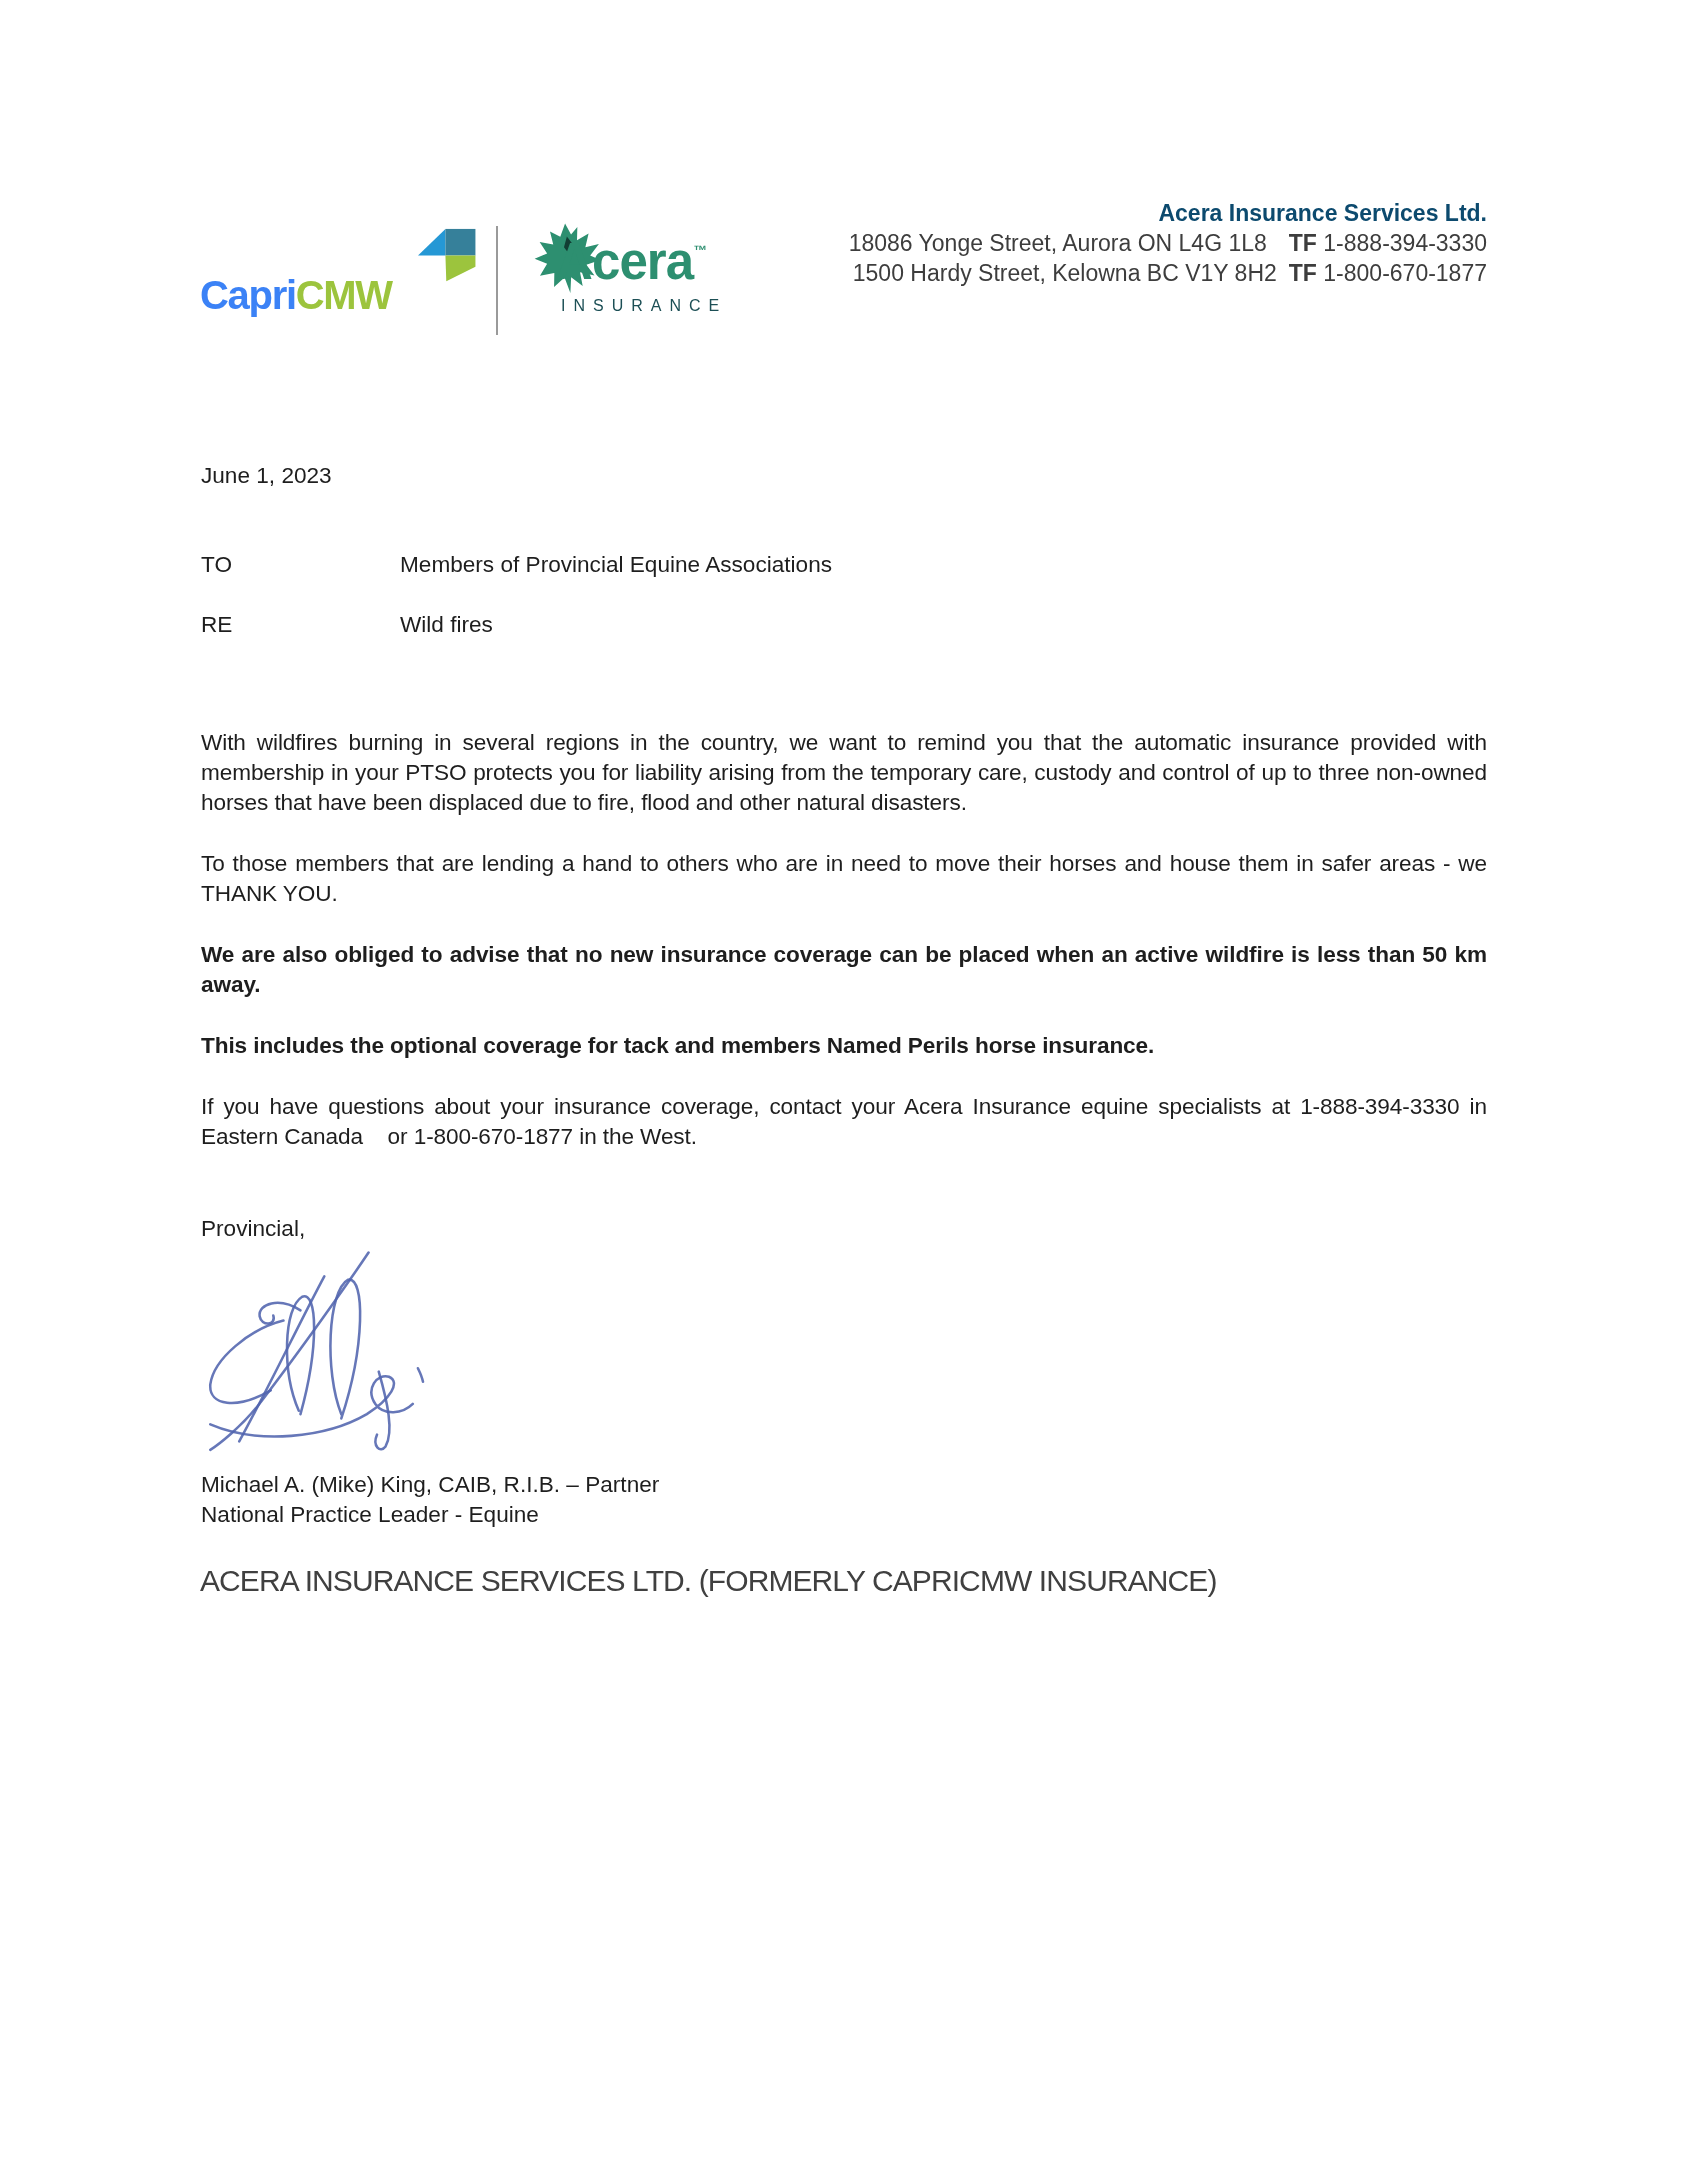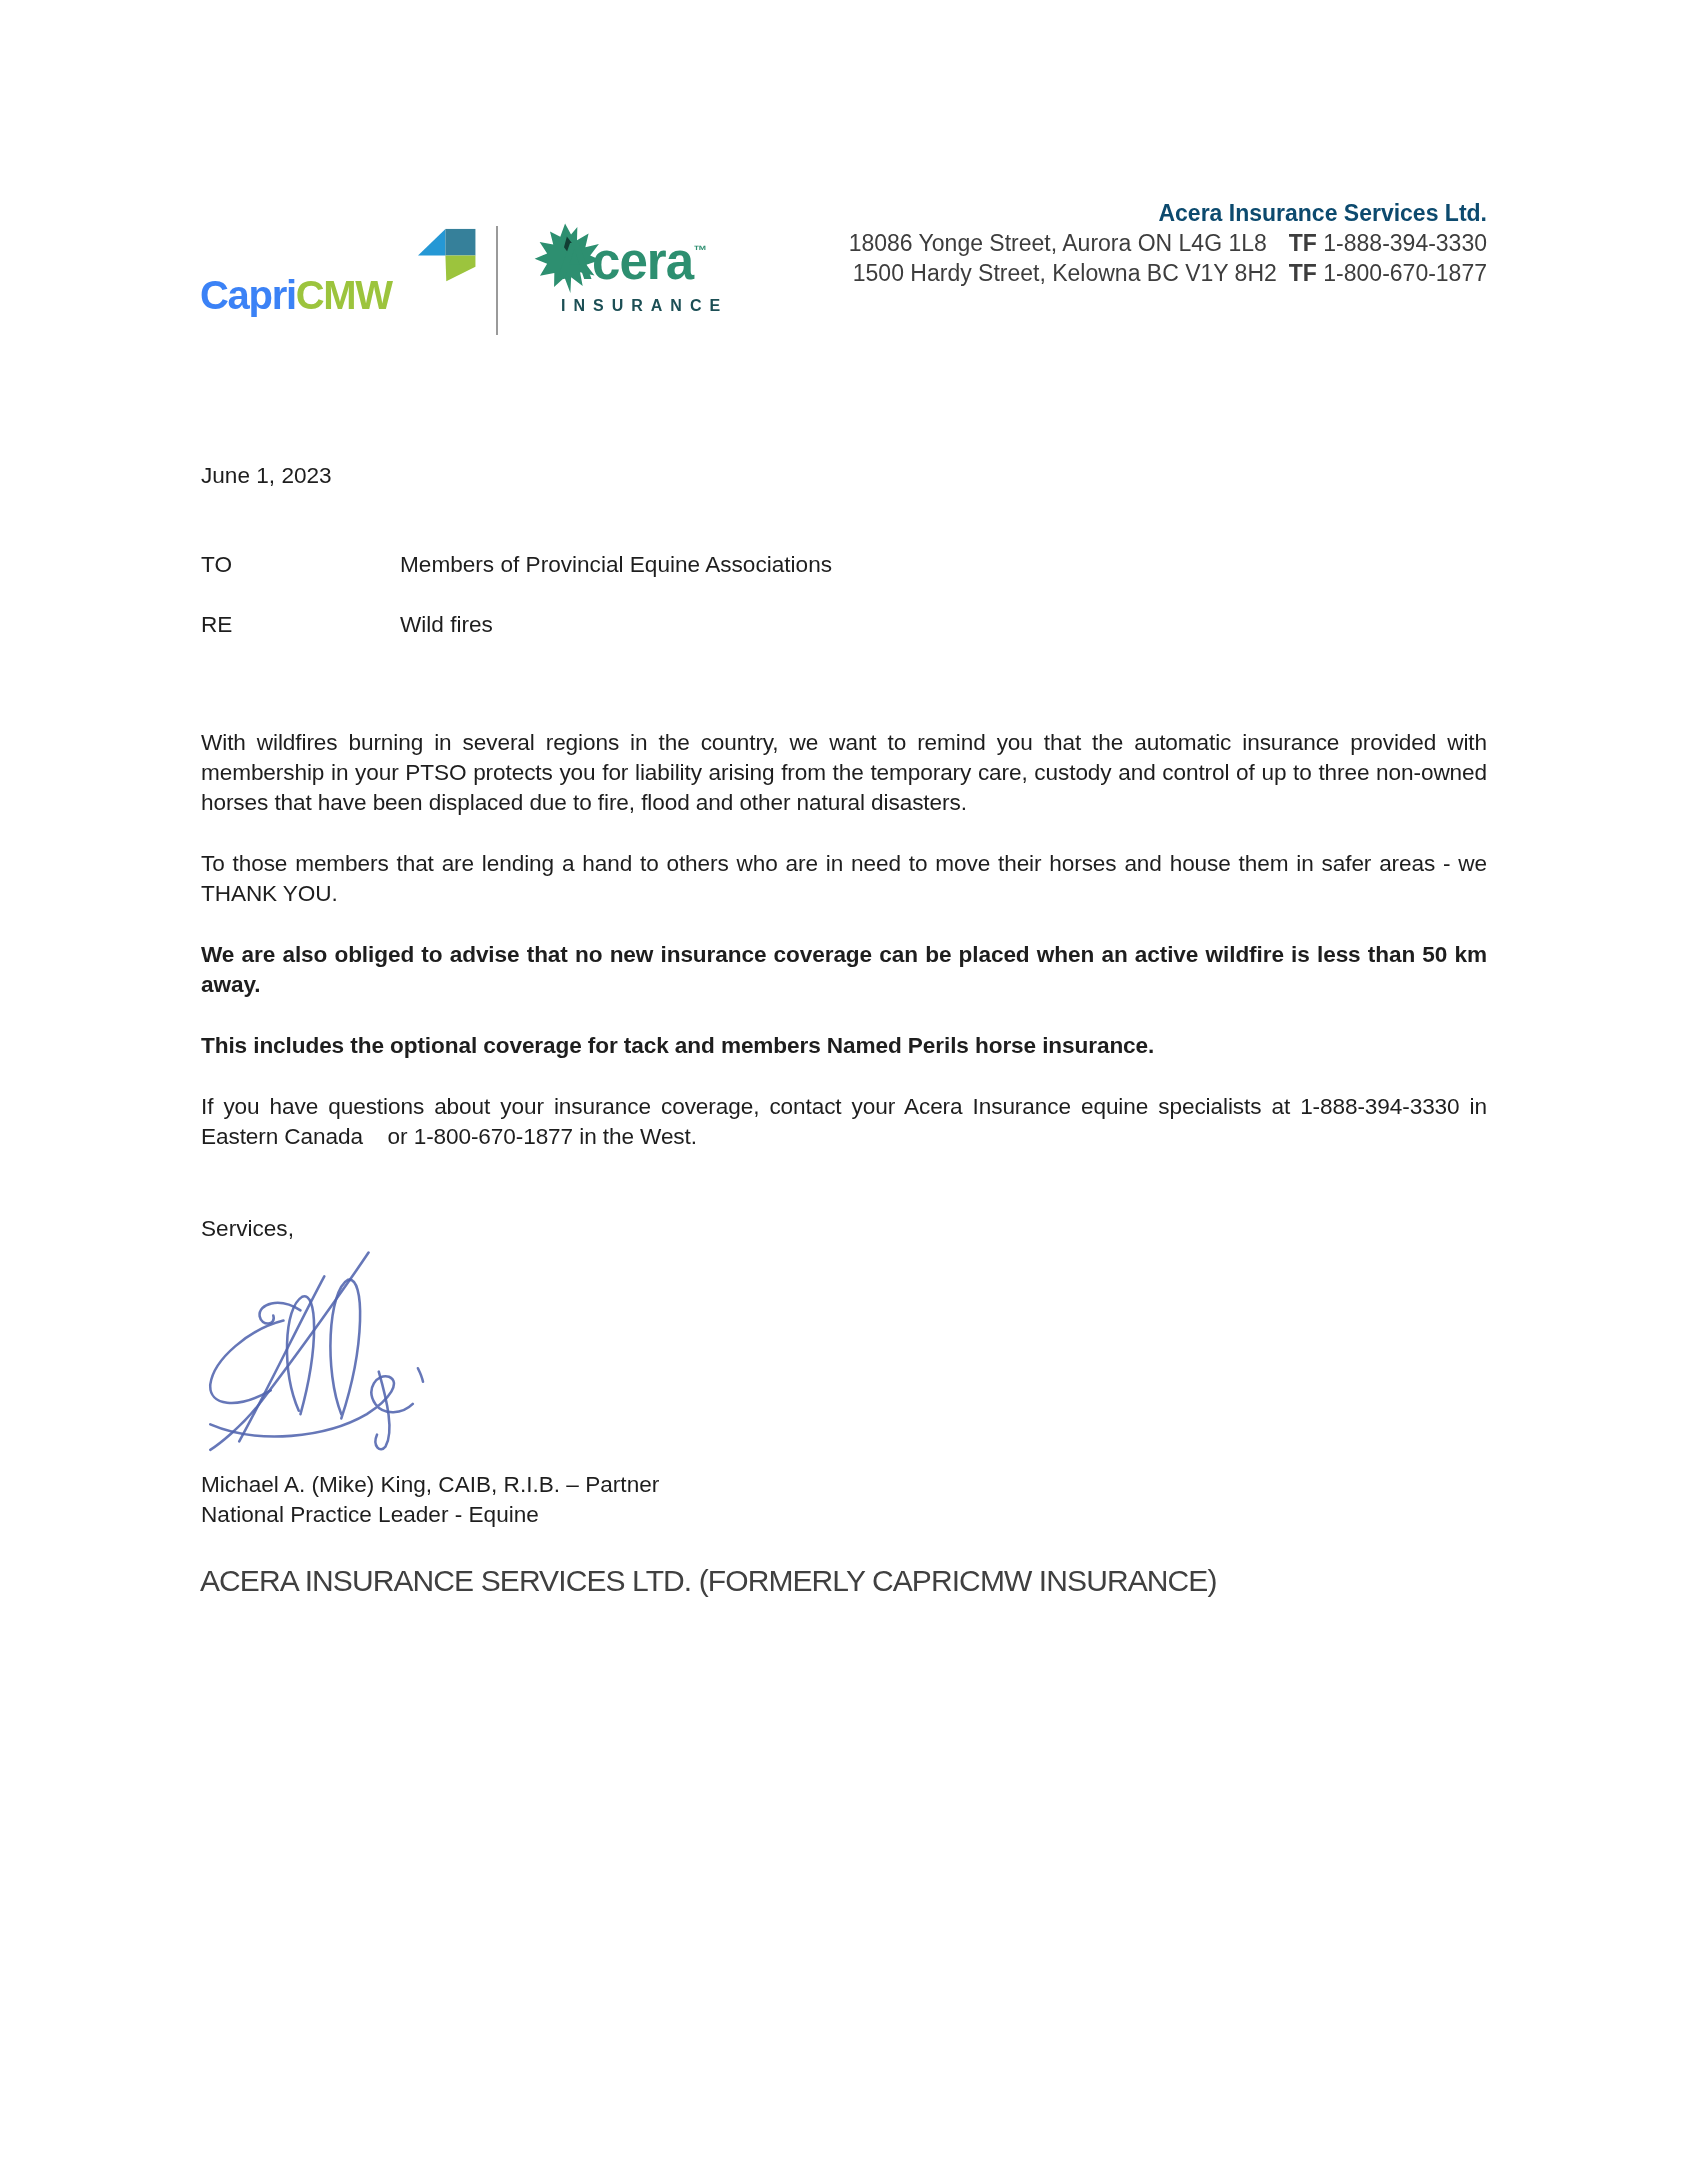--- a/index.html
+++ b/index.html
@@ -15,21 +15,21 @@
   .logo-band{position:absolute;left:200px;top:213px;height:128px;}
   .capri-logo{position:absolute;left:0;top:60px;font-size:40px;font-weight:700;letter-spacing:-1.3px;white-space:nowrap;}
   .capri-blue{color:#3b82f6;}
   .capri-green{color:#9cc43d;}
   .capri-icon{position:absolute;left:218px;top:15.3px;width:60px;height:55px;}
   .logo-divider{position:absolute;left:296px;top:12.8px;width:1.7px;height:109px;background:#9a9a9a;}
   .acera-logo{position:absolute;left:332px;top:8.5px;width:281px;height:119px;}
   .leaf{position:absolute;left:0;top:0;width:73px;height:73px;}
   .acera-word{position:absolute;left:24px;top:10.2px;font-size:51px;font-weight:600;color:#2d8f70;letter-spacing:-0.9px;white-space:nowrap;}
   .acera-tm{font-size:13.6px;vertical-align:24px;color:#2d8f70;}
-  .acera-sub{position:absolute;left:29px;top:75px;font-size:16px;font-weight:700;color:#1c4f55;letter-spacing:8px;white-space:nowrap;}
+  .acera-sub{position:absolute;left:29px;top:75px;font-size:16px;font-weight:400;color:#1c4f55;letter-spacing:8px;white-space:nowrap;}
   .head-right{position:absolute;right:198px;top:198px;text-align:right;font-size:23px;line-height:30px;color:#3d3d3d;}
   .head-company{font-weight:700;color:#0c4a6e;}
   .tf{font-weight:700;margin-left:12px;}
   .tf-gap{margin-left:22px;}
   
   .date{position:absolute;left:201px;top:463px;font-size:22.6px;}
   .meta-row{position:absolute;left:201px;font-size:22.6px;}
   .meta-label{display:inline-block;width:199px;}
   .row-to{top:552px;}
   .row-re{top:612px;}
@@ -94,21 +94,21 @@
   </div>
 
   <div class="body-block" id="body-block">
       <p>With wildfires burning in several regions in the country, we want to remind you that the automatic insurance provided with membership in your PTSO protects you for liability arising from the temporary care, custody and control of up to three non-owned horses that have been displaced due to fire, flood and other natural disasters.</p>
       <p>To those members that are lending a hand to others who are in need to move their horses and house them in safer areas - we THANK YOU.</p>
       <p class="bold">We are also obliged to advise that no new insurance coverage can be placed when an active wildfire is less than 50 km away.</p>
       <p class="bold">This includes the optional coverage for tack and members Named Perils horse insurance.</p>
       <p>If you have questions about your insurance coverage, contact your Acera Insurance equine specialists at 1-888-394-3330 in Eastern Canada&nbsp;&nbsp;&nbsp; or 1-800-670-1877 in the West.</p>
     </div>
 
-  <div class="closing">Services,</div>
+  <div class="closing">Provincial,</div>
 
   <svg class="sig" viewBox="0 0 280 248">
     <path d="M200 10 C 180 40, 120 125, 70 190 C 50 215, 25 235, 14 242"></path>
     <path d="M148 38 C 120 90, 82 170, 48 232"></path>
     <path d="M120 78 C 95 62, 70 70, 72 85 C 74 97, 92 96, 88 84"></path>
     <path d="M100 90 C 60 100, 18 135, 14 165 C 12 190, 45 195, 85 172"></path>
     <path d="M118 196 C 98 150, 100 75, 122 62 C 140 55, 142 120, 120 200"></path>
     <path d="M168 200 C 148 150, 152 55, 176 42 C 196 38, 196 120, 168 205"></path>
     <path d="M14 212 C 70 236, 150 228, 198 200 C 226 182, 238 162, 224 156 C 210 152, 196 170, 208 188 C 218 202, 240 200, 252 188"></path>
     <path d="M212 150 C 222 185, 230 220, 220 238 C 214 246, 204 238, 210 224"></path>

